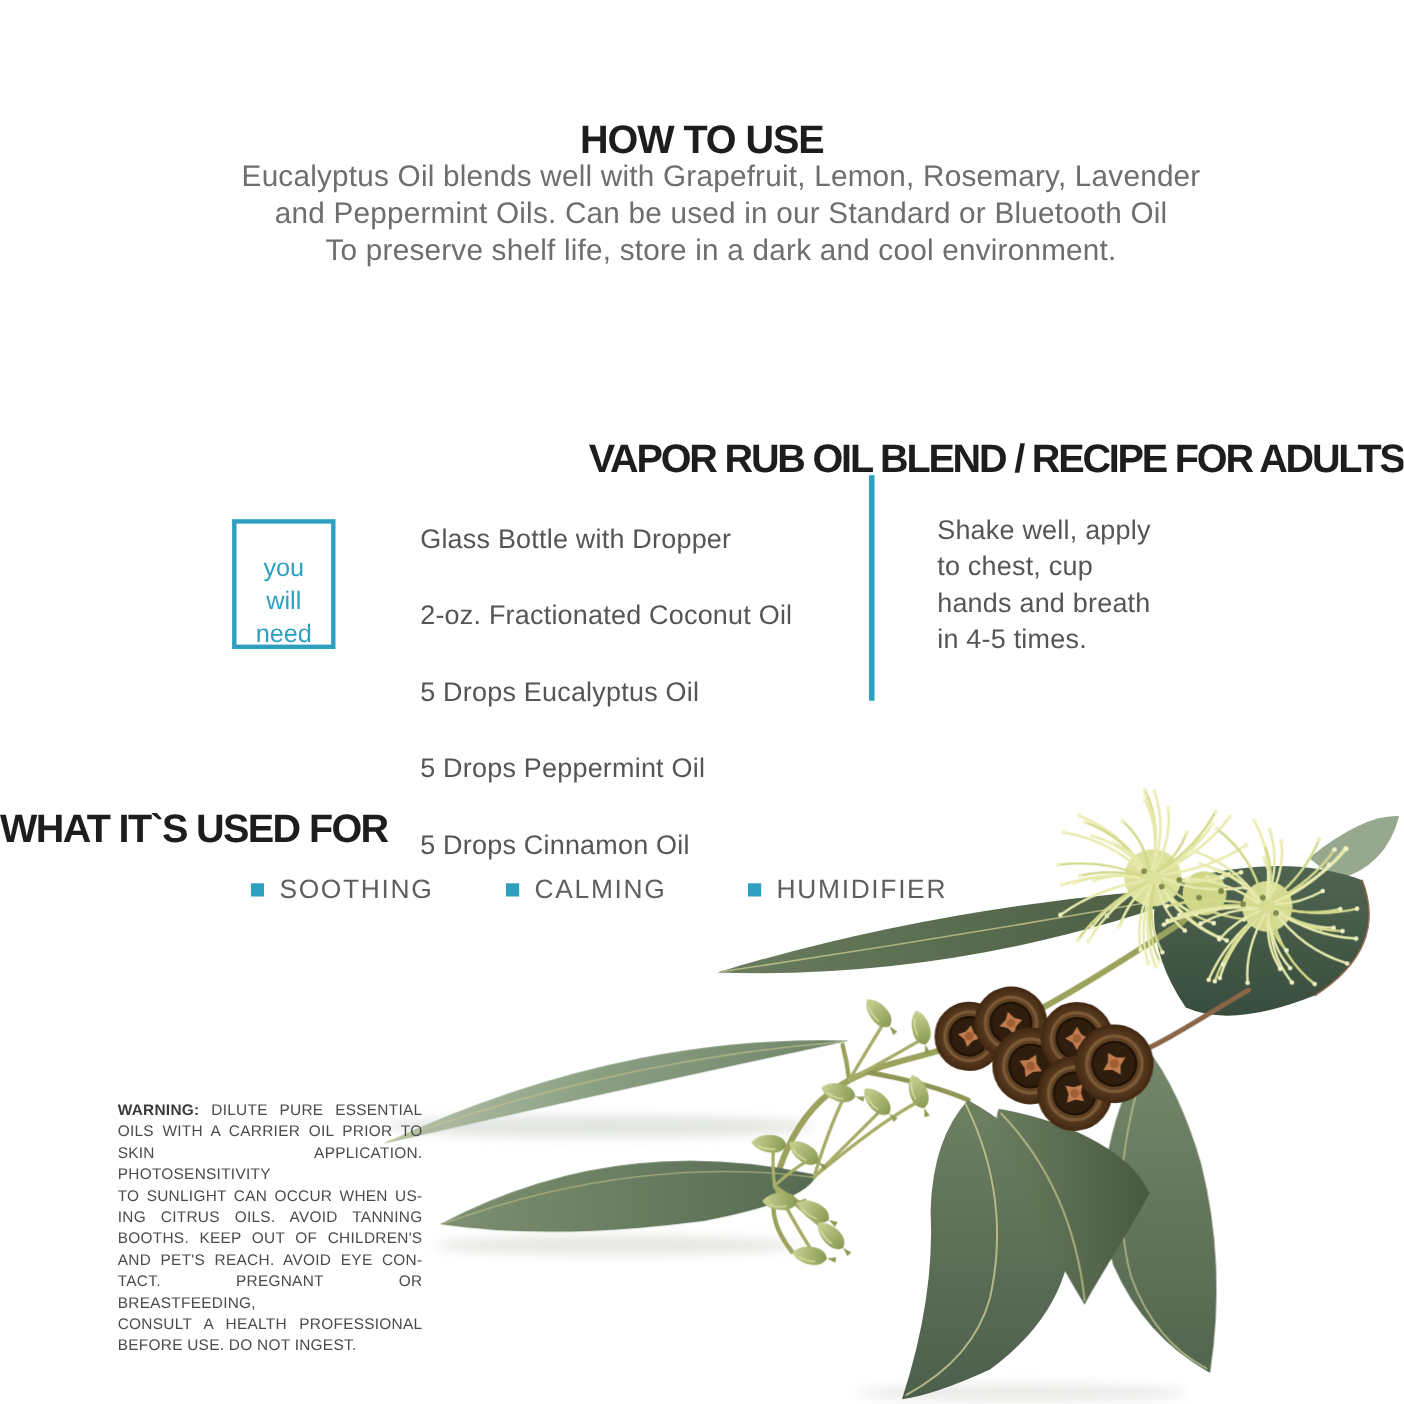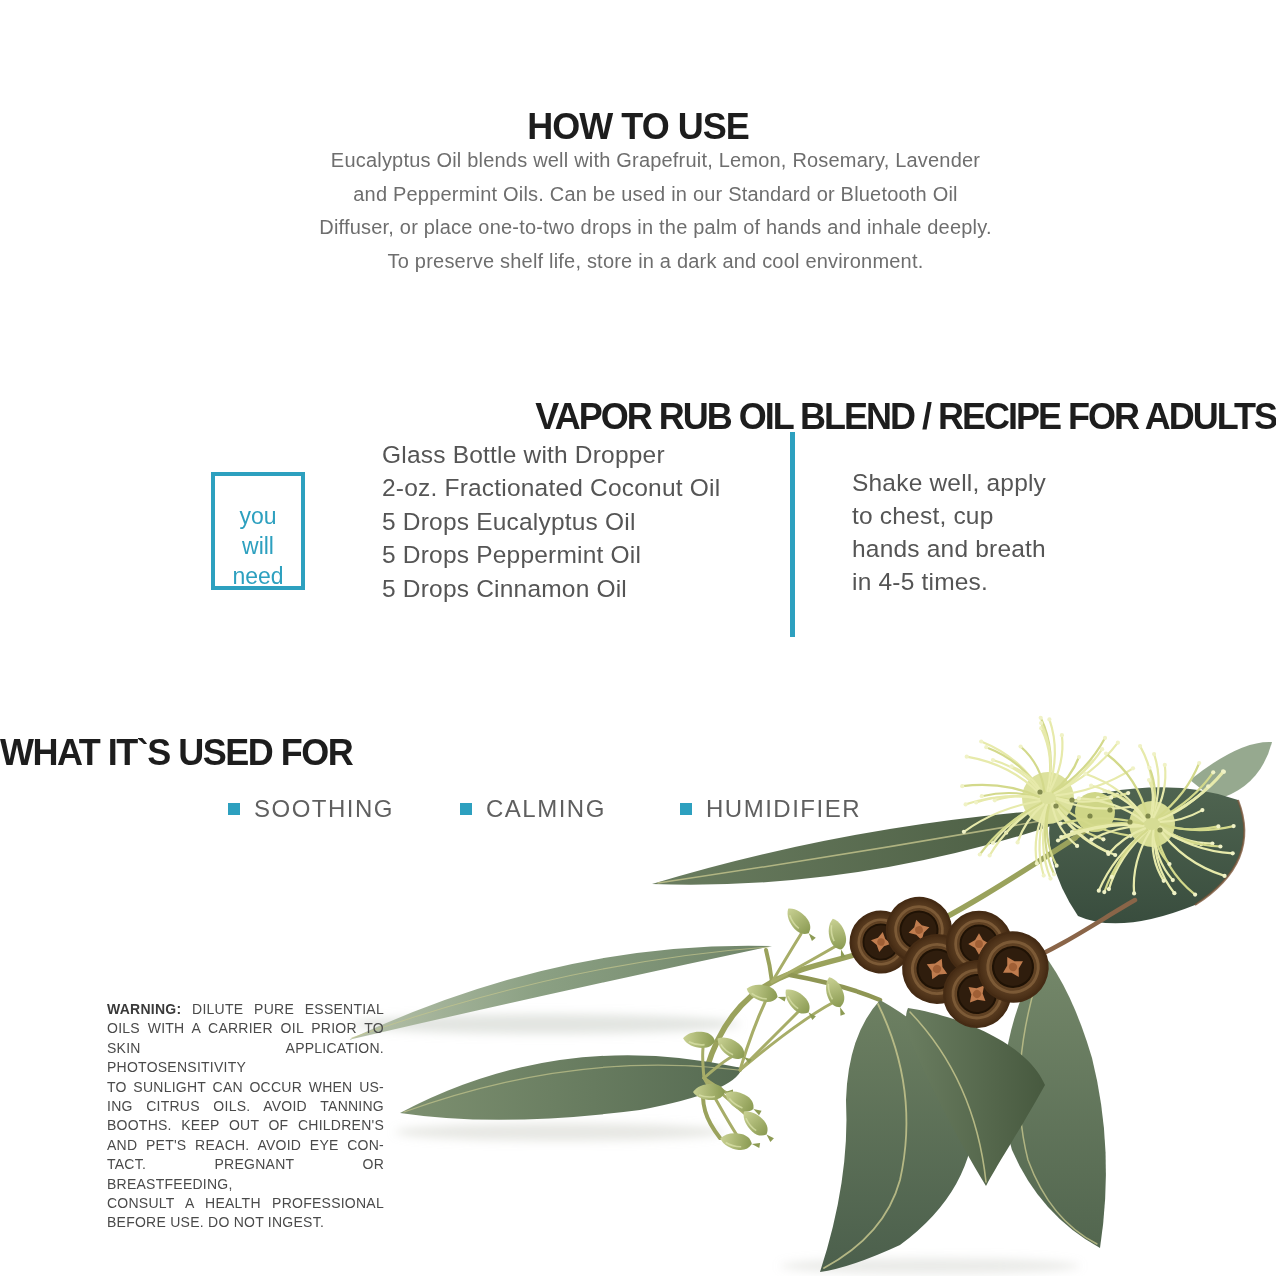--- a/index.html
+++ b/index.html
@@ -8,28 +8,28 @@
   .abs{position:absolute;}
   
   .h1{left:0;right:0;top:82px;text-align:center;font-size:36px;font-weight:700;letter-spacing:-1px;
       color:var(--heading);z-index:2;}
   .h2{left:0;right:0;top:366px;text-align:right;font-size:36px;font-weight:700;letter-spacing:-2px;
       color:var(--heading);z-index:2;}
   .h3{left:0;right:0;top:702px;text-align:left;font-size:36px;font-weight:700;letter-spacing:-1.5px;
       color:var(--heading);z-index:2;}
   
   .para{left:0;right:0;top:144px;z-index:2;}
-  .para-line{text-align:center;font-size:20px;line-height:33.5px;font-weight:300;
+  .para-line{text-align:center;font-size:27px;line-height:33.5px;font-weight:300;
              letter-spacing:.2px;color:var(--body);padding-left:35px;}
   
   .badge{left:211px;top:472px;width:94px;height:118px;border:4px solid var(--accent);
          box-sizing:border-box;padding-top:25px;z-index:2;}
   .badge-line{text-align:center;font-size:23px;line-height:30px;color:var(--accent);}
   .ingredients{left:382px;top:438px;z-index:2;}
-  .ing-line{font-size:24.5px;line-height:33.4px;font-weight:300;letter-spacing:.2px;color:var(--list-text);}
+  .ing-line{font-size:24.5px;line-height:33.4px;font-weight:300;letter-spacing:.2px;color:var(--list-text);margin-top:36px;}
   .vdivider{left:790px;top:432px;width:5px;height:205px;background:var(--accent);z-index:2;}
   .instructions{left:852px;top:466px;z-index:2;}
   .ins-line{font-size:24.5px;line-height:33px;font-weight:300;letter-spacing:.2px;color:var(--list-text);}
   
   .use-item{top:794px;display:flex;z-index:2;}
   .sq{width:12px;height:12px;background:var(--accent);margin-top:9px;flex:0 0 auto;}
   .use-label{font-size:24px;line-height:30px;letter-spacing:1.5px;color:var(--bullet-label);
              font-weight:300;margin-left:14px;}
   
   .warning{left:107px;top:1000px;width:277px;z-index:2;}
@@ -373,21 +373,20 @@
         <circle cx="1148" cy="816" r="2.6"></circle>
           <circle cx="1160" cy="830" r="2.6"></circle>
       </g>
     </g>
   </svg>
 
   <h1 class="abs h1">HOW TO USE</h1>
   <div class="abs para">
       <div class="para-line">Eucalyptus Oil blends well with Grapefruit, Lemon, Rosemary, Lavender</div>
       <div class="para-line">and Peppermint Oils. Can be used in our Standard or Bluetooth Oil</div>
-      <div class="para-line">Diffuser, or place one-to-two drops in the palm of hands and inhale deeply.</div>
       <div class="para-line">To preserve shelf life, store in a dark and cool environment.</div>
     </div>
 
   <h2 class="abs h2">VAPOR RUB OIL BLEND / RECIPE FOR ADULTS</h2>
   <div class="abs badge">
       <div class="badge-line">you</div>
       <div class="badge-line">will</div>
       <div class="badge-line">need</div>
     </div>
   <div class="abs ingredients">

